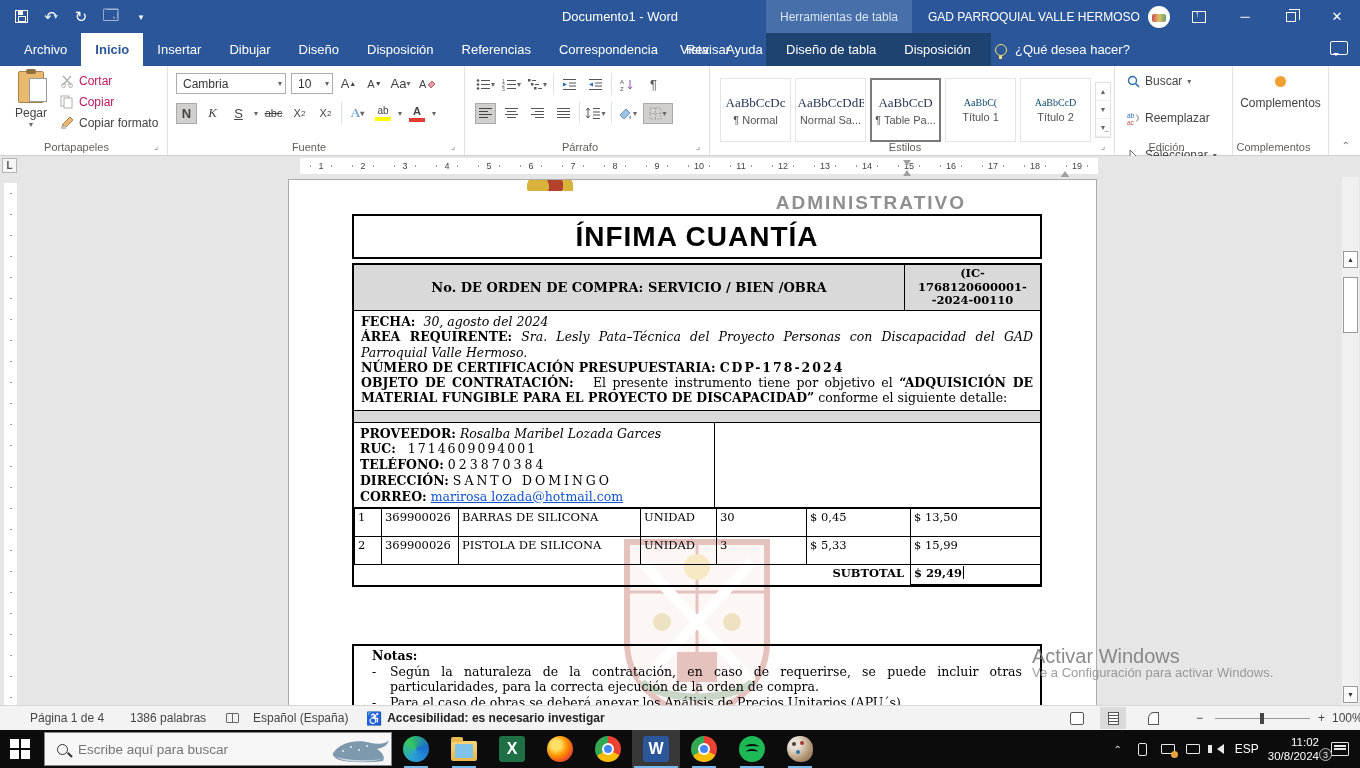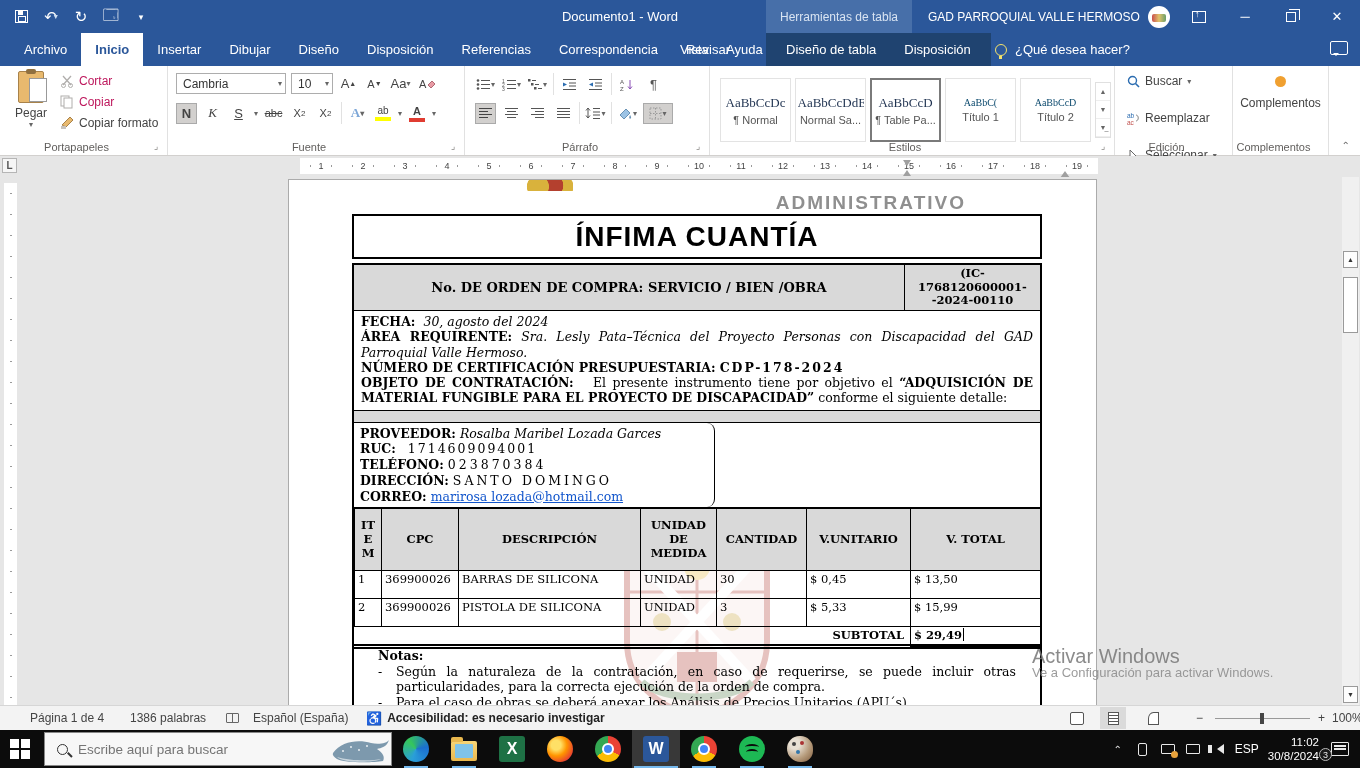--- a/index.html
+++ b/index.html
@@ -105,33 +105,33 @@
   .row-order { display:flex; background:#d9d9d9; height:46px; border-bottom:1.5px solid #000; }
   .row-order .oc-l { width:551px; border-right:1.5px solid #000; display:flex; align-items:center; justify-content:center; text-align:center; font-weight:bold; font-size:13px; padding:0 40px; }
   .row-order .oc-r { flex:1; display:flex; flex-direction:column; align-items:center; justify-content:center; font-weight:bold; font-size:11.5px; line-height:1.2; }
   .row-info { background:#fff; min-height:95px; padding:3px 7px 4px 7px; font-size:12.5px; line-height:1.22; text-align:justify; border-bottom:1.5px solid #000; }
   .b { font-weight:bold; }
   .i { font-style:italic; }
   .sp2 { letter-spacing:2px; }
   .sp3 { letter-spacing:3px; }
   .row-strip { height:12px; background:#d9d9d9; border-bottom:1.5px solid #000; }
   .row-prov { display:flex; min-height:82px; border-bottom:1.5px solid #000; background:#fff; }
-  .pv-l { width:361px; border-right:1.5px solid #000; padding:3px 6px; font-size:12.5px; line-height:1.26;border-radius:8px; }
+  .pv-l { width:361px; border-right:1.5px solid #000; padding:3px 6px; font-size:12.5px; line-height:1.26; }
   .pv-r { flex:1; padding:3px 6px; font-size:11.5px; line-height:1.3; }
   .link { color:#1155cc; text-decoration:underline; }
   table.items { width:100%; border-collapse:collapse; table-layout:fixed; font-size:11.5px; }
   table.items th, table.items td { border:1px solid #000; padding:1px 3px; vertical-align:top; }
   table.items th { background:#d9d9d9; font-weight:bold; text-align:center; vertical-align:middle; height:62px; font-size:11.5px; line-height:1.2; }
   table.items td { height:28px; background:transparent; }
   th.col-item { word-break:break-all; line-height:1.1; padding:1px 6px; }
   .trow td { border-bottom:1px solid #000; }
   .sub-label { text-align:right; font-weight:bold; border:none !important; border-top:1px solid #000 !important; padding-right:6px !important; height:20px !important; }
   .sub-val { font-weight:bold; height:20px !important; }
   .caret-bar { display:inline-block; width:1px; height:13px; background:#000; vertical-align:-2px; margin-left:1px; }
-  #box-notas { top:464px; height:72px; background:transparent; padding:2px 24px; font-size:12.5px; line-height:1.25; text-align:justify; overflow:hidden; }
+  #box-notas { top:464px; height:72px; background:transparent; padding:2px 18px; font-size:12.5px; line-height:1.25; text-align:justify; overflow:hidden; }
   .nb-line { display:flex; gap:10px; }
   .nb-line .mk { width:8px; flex:none; }
 
   #activar1 { position:absolute; left:1032px; top:468px; font-size:20px; color:#777; opacity:.85; font-family:"Liberation Sans", sans-serif; }
   #activar2 { position:absolute; left:1032px; top:488px; font-size:13px; color:#8a8a8a; opacity:.85; font-family:"Liberation Sans", sans-serif; }
 
   #vscroll { position:absolute; right:1px; top:0; bottom:0; width:17px; background:#f0f0f0; }
   .sc-btn { position:absolute; left:1px; width:15px; height:17px; background:#fdfdfd; border:1px solid #9a9a9a; color:#333; font-size:7px; display:flex; align-items:center; justify-content:center; }
   #sc-thumb { position:absolute; left:1px; top:100px; width:15px; height:56px; background:#fff; border:1px solid #9a9a9a; }
 
@@ -576,29 +576,20 @@
         <colgroup>
             <col style="width:27px">
             <col style="width:77px">
             <col style="width:182px">
             <col style="width:76px">
             <col style="width:90px">
             <col style="width:104px">
             <col style="width:130px">
           </colgroup>
         <tbody>
-            <tr>
-          <th class="col-item">ITEM</th>
-          <th>CPC</th>
-          <th>DESCRIPCIÓN</th>
-          <th>UNIDAD DE MEDIDA</th>
-          <th>CANTIDAD</th>
-          <th>V.UNITARIO</th>
-          <th>V. TOTAL</th>
-        </tr>
         <tr class="trow">
           <td>1</td>
           <td>369900026</td>
           <td>BARRAS DE SILICONA</td>
           <td>UNIDAD</td>
           <td>30</td>
           <td>$ 0,45</td>
           <td>$ 13,50</td>
         </tr>
         <tr class="trow">

